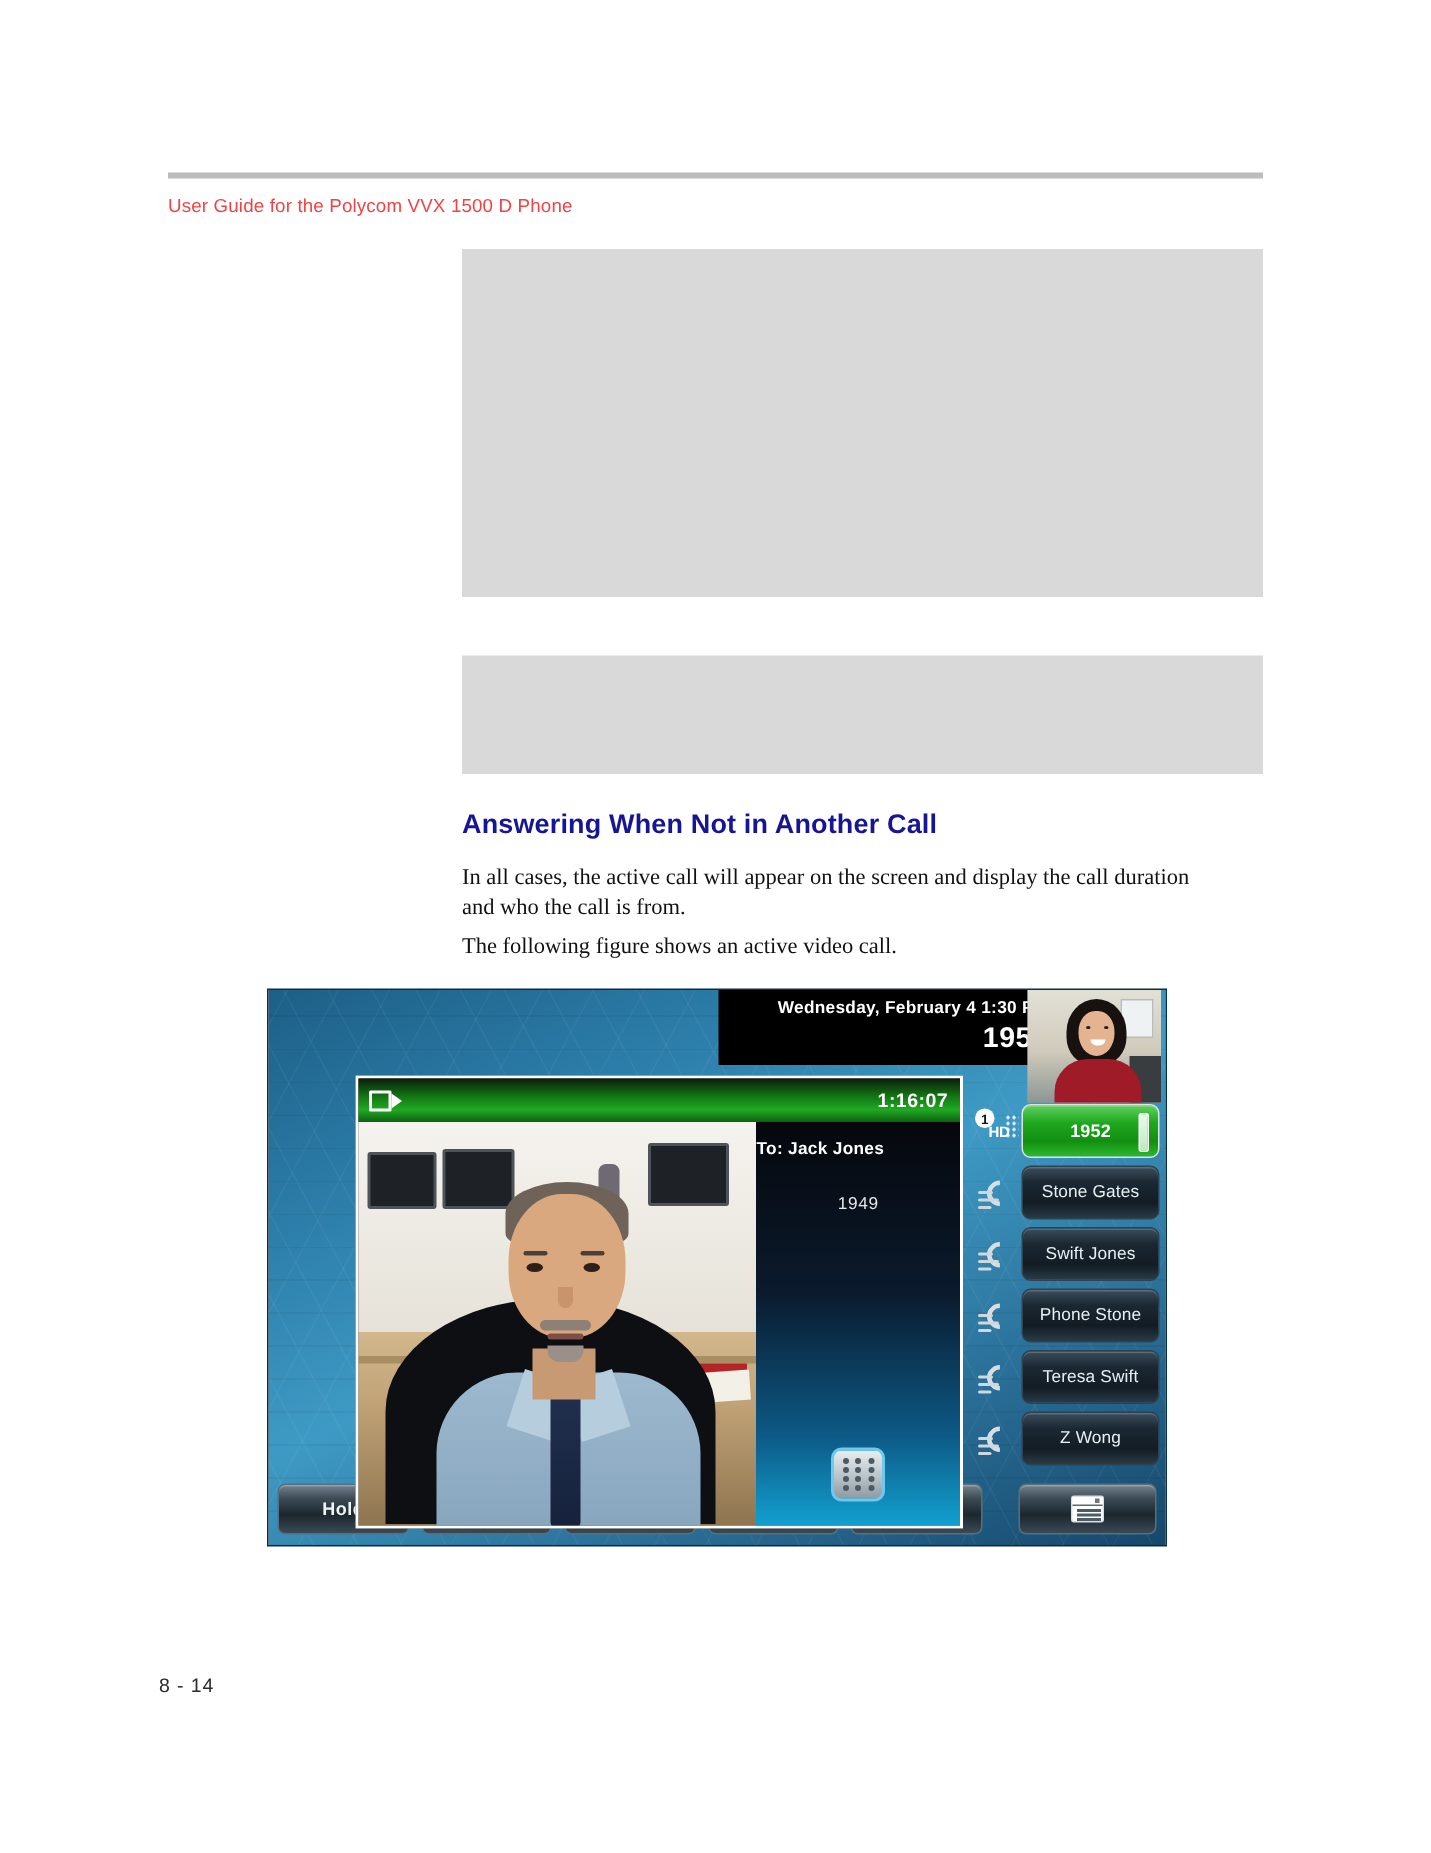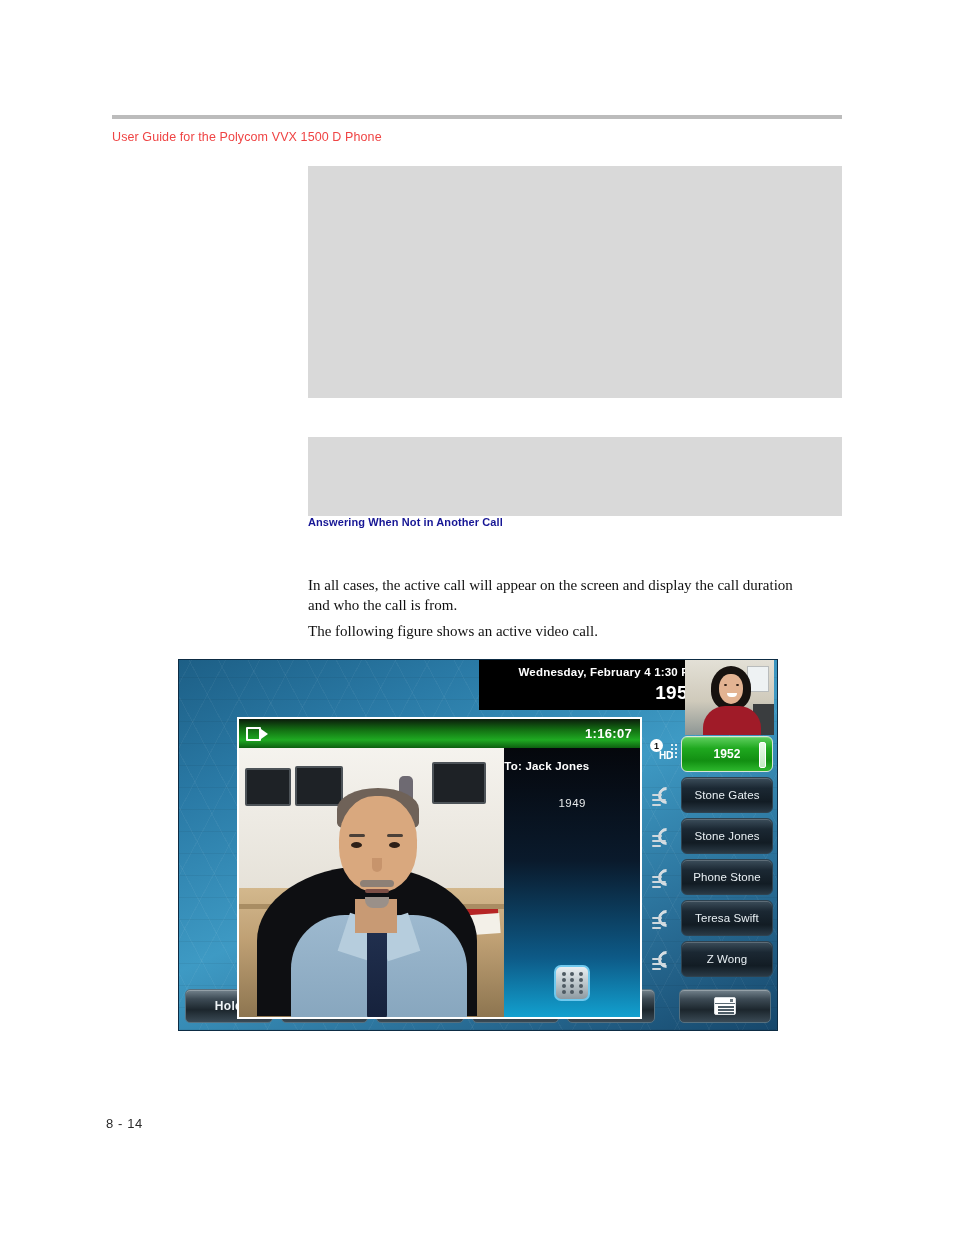--- a/index.html
+++ b/index.html
@@ -30,22 +30,22 @@
     font-family:"Liberation Sans", sans-serif;
   }
 
   
   .gray-box { position:absolute; background:#d9d9d9; }
   #gray-box-1 { left:308px; top:166px; width:534px; height:232px; }
   #gray-box-2 { left:308px; top:437px; width:534px; height:79px; }
 
   
   .section-heading {
-    position:absolute; left:308px; top:516px;
-    font-size:11px; font-weight:bold; color:#161695;
+    position:absolute; left:308px; top:539px;
+    font-size:18px; font-weight:bold; color:#161695;
     letter-spacing:.1px;
   }
   .para {
     position:absolute; left:308px; width:500px;
     font-family:"Liberation Serif", serif;
     font-size:15px; color:#111111; line-height:1.32;
   }
   #para-1 { top:576px; }
   #para-2 { top:622px; }
 
@@ -367,21 +367,21 @@
       <span>Stone Gates</span>
     </div>
 
     <div class="linekey">
       <span class="handset-icon">
         <span class="hs"></span>
           <span class="ln a"></span>
           <span class="ln b"></span>
           <span class="ln c"></span>
       </span>
-      <span>Stone Jones</span>
+      <span>Swift Jones</span>
     </div>
 
     <div class="linekey">
       <span class="handset-icon">
         <span class="hs"></span>
           <span class="ln a"></span>
           <span class="ln b"></span>
           <span class="ln c"></span>
       </span>
       <span>Phone Stone</span>

